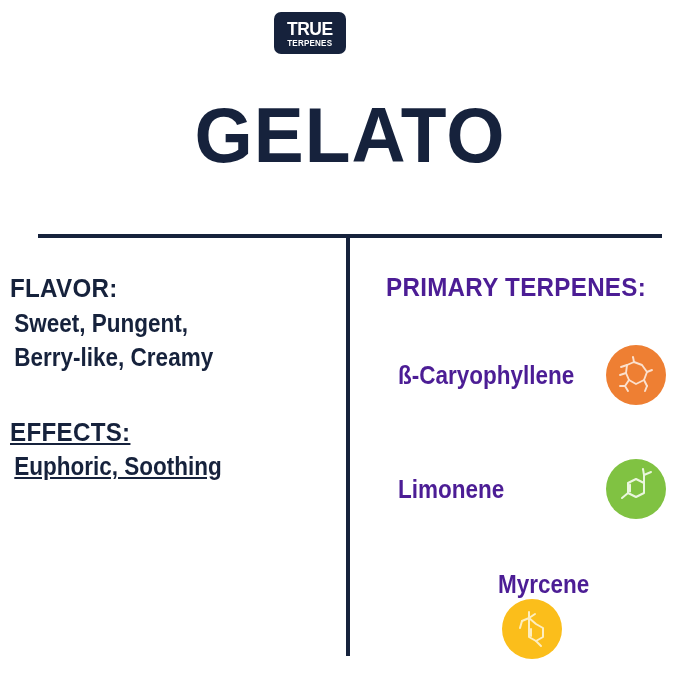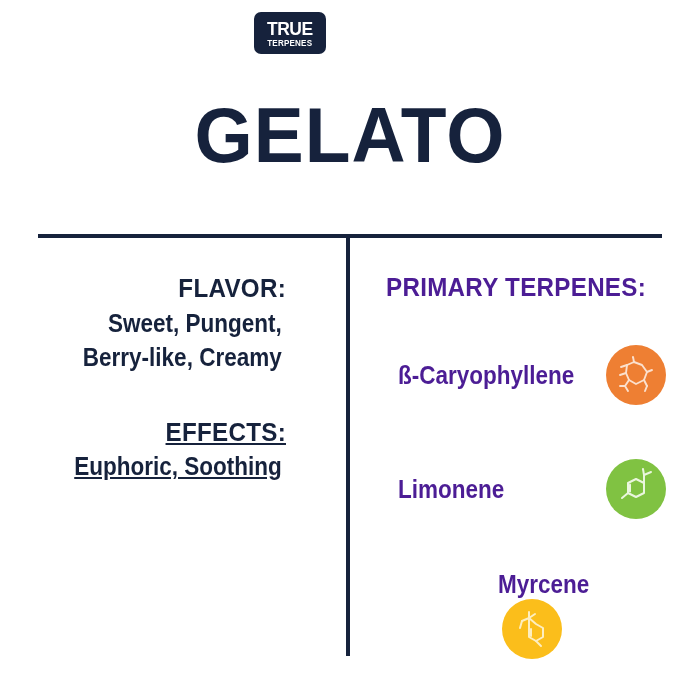--- a/index.html
+++ b/index.html
@@ -19,20 +19,21 @@
   }
 
   
   .logo-wrap {
     position: absolute;
     top: 12px;
     left: 0;
     width: 580px;
     display: flex;
     justify-content: center;
+    padding-left: 20px;
   }
   .logo-badge {
     width: 72px;
     height: 42px;
     background: #16223c;
     border-radius: 7px;
     display: flex;
     flex-direction: column;
     align-items: center;
     justify-content: center;
@@ -86,24 +87,24 @@
     left: 346px;
     top: 234px;
     width: 4px;
     height: 422px;
     background: #16223c;
   }
 
   
   .left-col {
     position: absolute;
-    left: 10px;
+    left: 0;
     top: 272px;
     width: 286px;
-    text-align: right;
+    text-align: left;
     color: #16223c;
   }
   .block { margin-bottom: 42px; }
   .block:last-child { margin-bottom: 16px; text-decoration: underline; }
   .blk-label {
     font-family: "Liberation Sans", sans-serif;
     font-weight: bold;
     font-size: 26px;
     letter-spacing: 0.3px;
     transform: scaleX(0.93);

